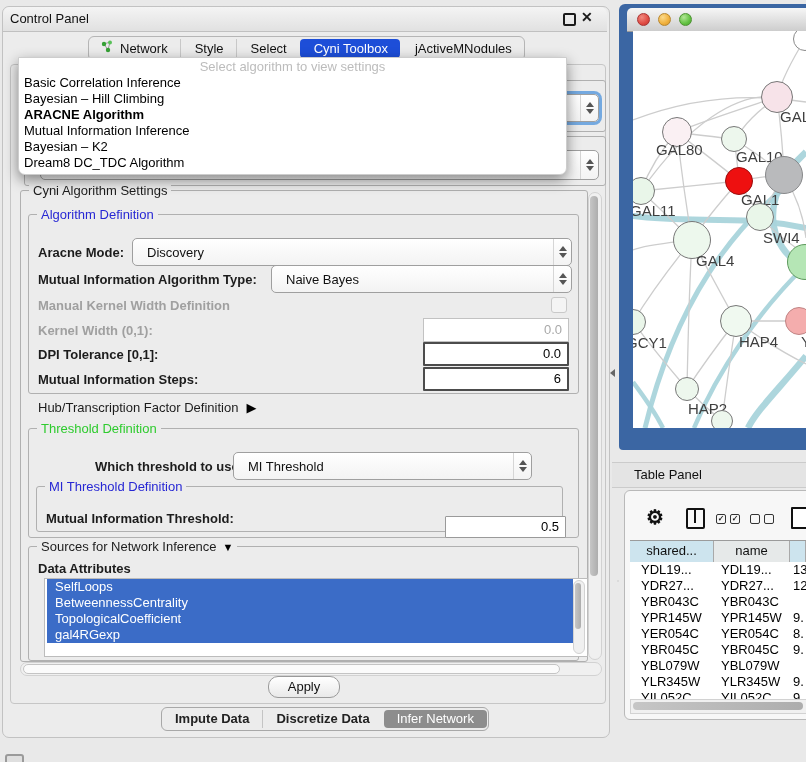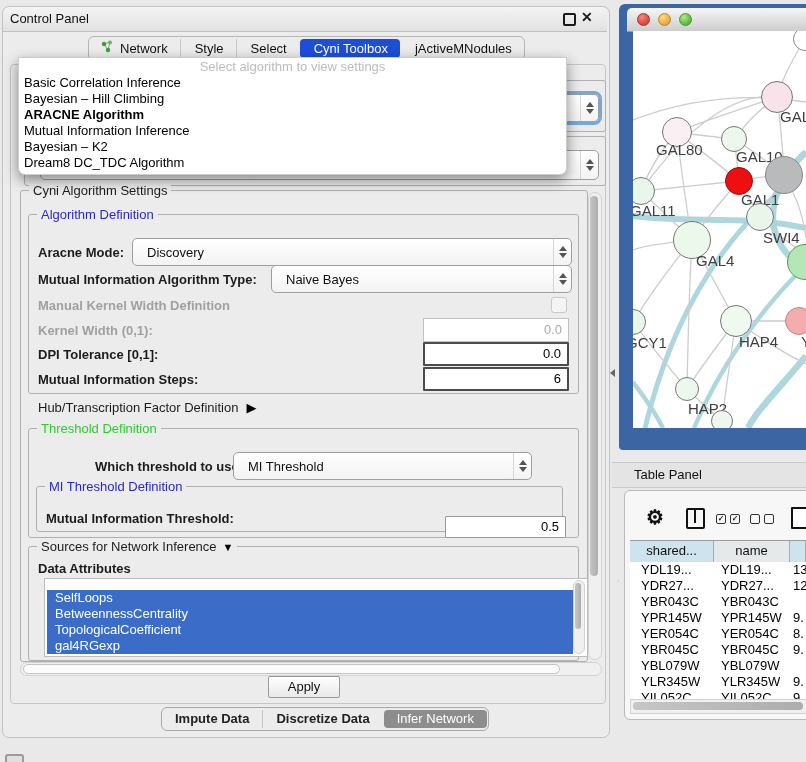--- a/index.html
+++ b/index.html
@@ -60,23 +60,23 @@
   .pprompt{font-size:13px;line-height:17px;color:#bcbcbc;text-align:center;}
 
   
   .sb-track{background:#f0f0f0;border:1px solid #d2d2d2;border-radius:7px;}
   .sb-thumb{background:linear-gradient(90deg,#c6c6c6,#adadad);border-radius:6px;}
   .sb-thumb-h{background:#fbfbfb;border:1px solid #c4c4c4;border-radius:6px;}
 
   
   .listbox{background:#fff;border:1px solid #bcbcbc;overflow:hidden;}
   .attr-row{height:16px;line-height:16px;background:#3b6cc7;color:#fff;font-size:13px;padding-left:8px;width:518px;margin-left:2px;}
-  .attr-row:first-child{margin-top:11px;}
-
-  .btn{background:linear-gradient(#ffffff,#e9e9e9);border:1px solid #9a9a9a;border-radius:2px;
+  .attr-row:first-child{margin-top:0;}
+
+  .btn{background:linear-gradient(#ffffff,#e9e9e9);border:1px solid #9a9a9a;border-radius:10px;
        font-size:13px;color:#111;text-align:center;line-height:20px;}
 
   .btabstrip{left:161px;top:707px;height:22px;display:flex;align-items:center;border:1px solid #a8a8a8;border-radius:6px;}
   .btab{height:18px;line-height:18px;padding:0 13px;font-size:13px;font-weight:bold;color:#222;}
   .btab + .btab{border-left:1px solid #c4c4c4;}
   .btab.active{background:#8d8d8d;color:#fff;border-radius:4px;font-weight:normal;border-left:none;margin:0 1px;}
 
   .mini-ico{left:5px;top:754px;width:15px;height:15px;border:2px solid #9a9a9a;border-radius:3px;background:#dfdfdf;}
 
   

